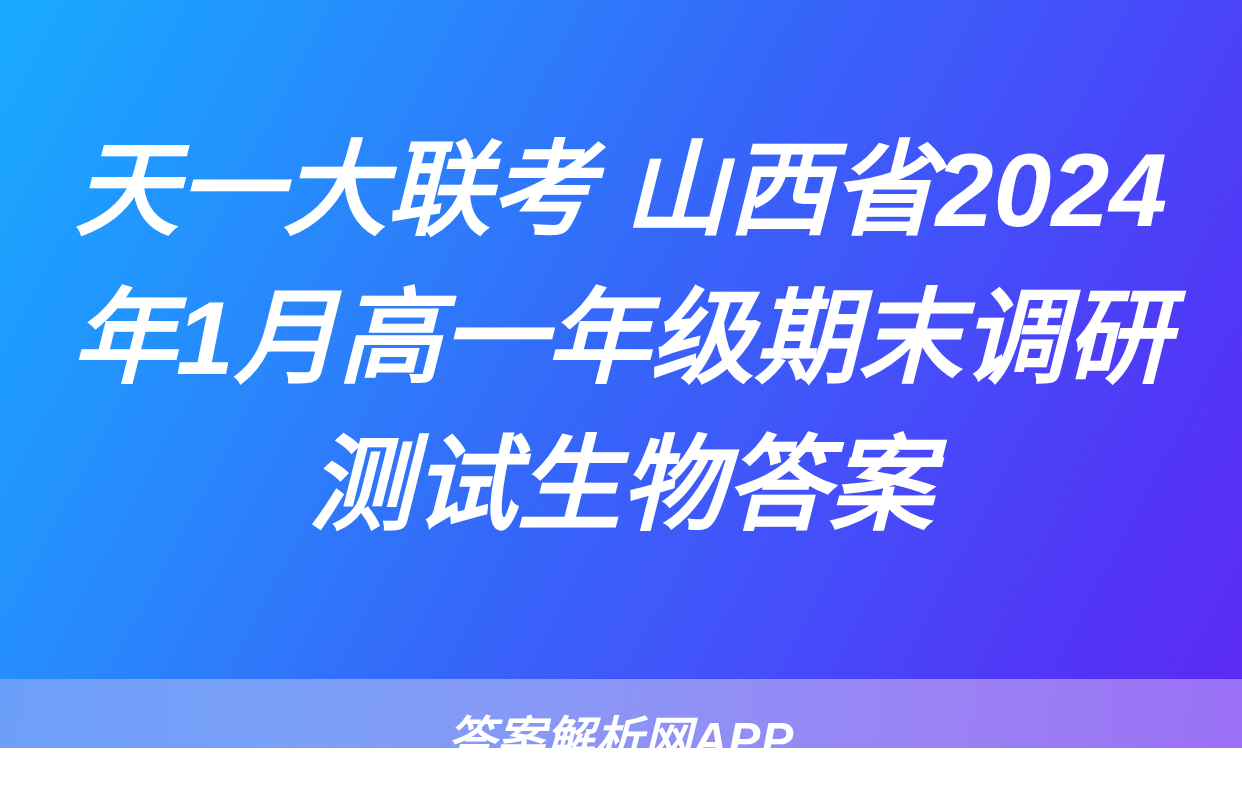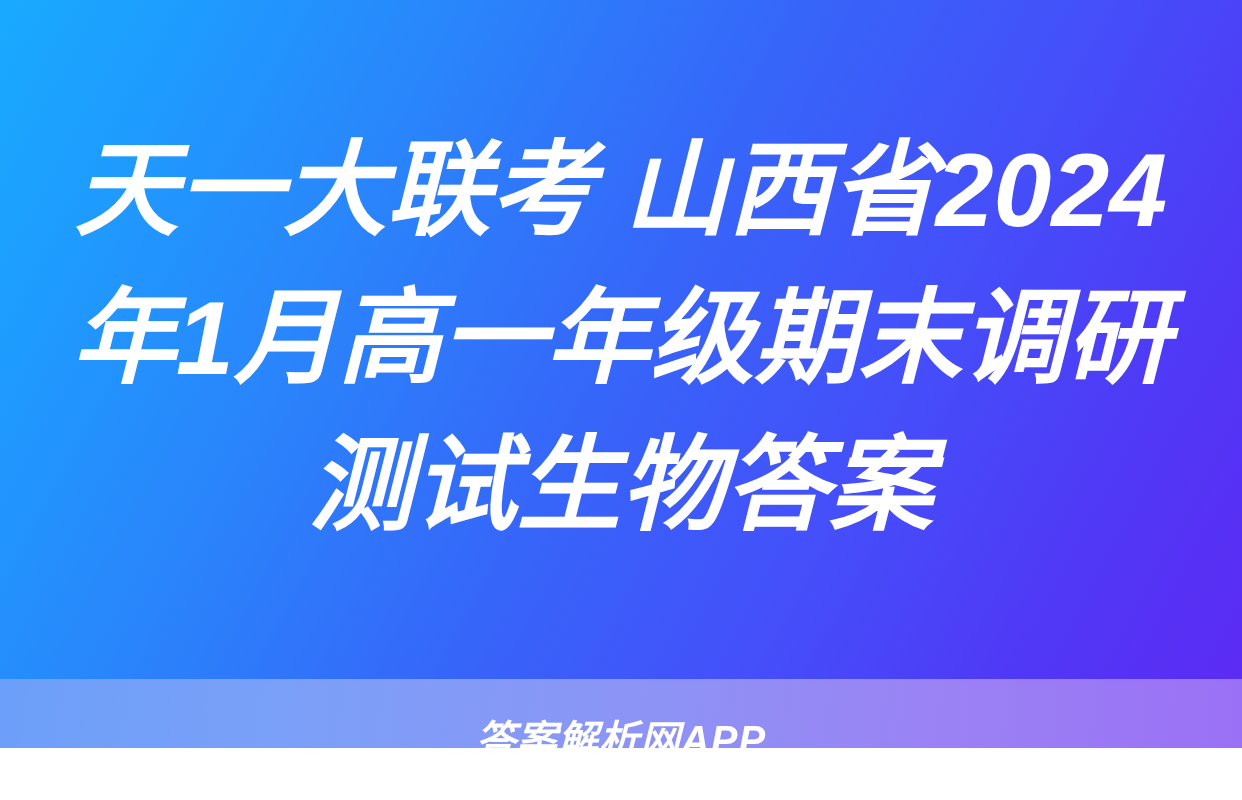--- a/index.html
+++ b/index.html
@@ -75,21 +75,21 @@
     align-items: center;
     justify-content: center;
   }
 
   .watermark-text {
     margin: 16px;
     color: #ffffff;
     font-family: "Liberation Sans", "DejaVu Sans", sans-serif;
     font-weight: 700;
     font-style: italic;
-    font-size: 40px;
+    font-size: 48px;
     line-height: 1;
     letter-spacing: 1px;
     white-space: nowrap;
   }
 </style>
 </head>
 <body>
 
 <div class="page">
 

